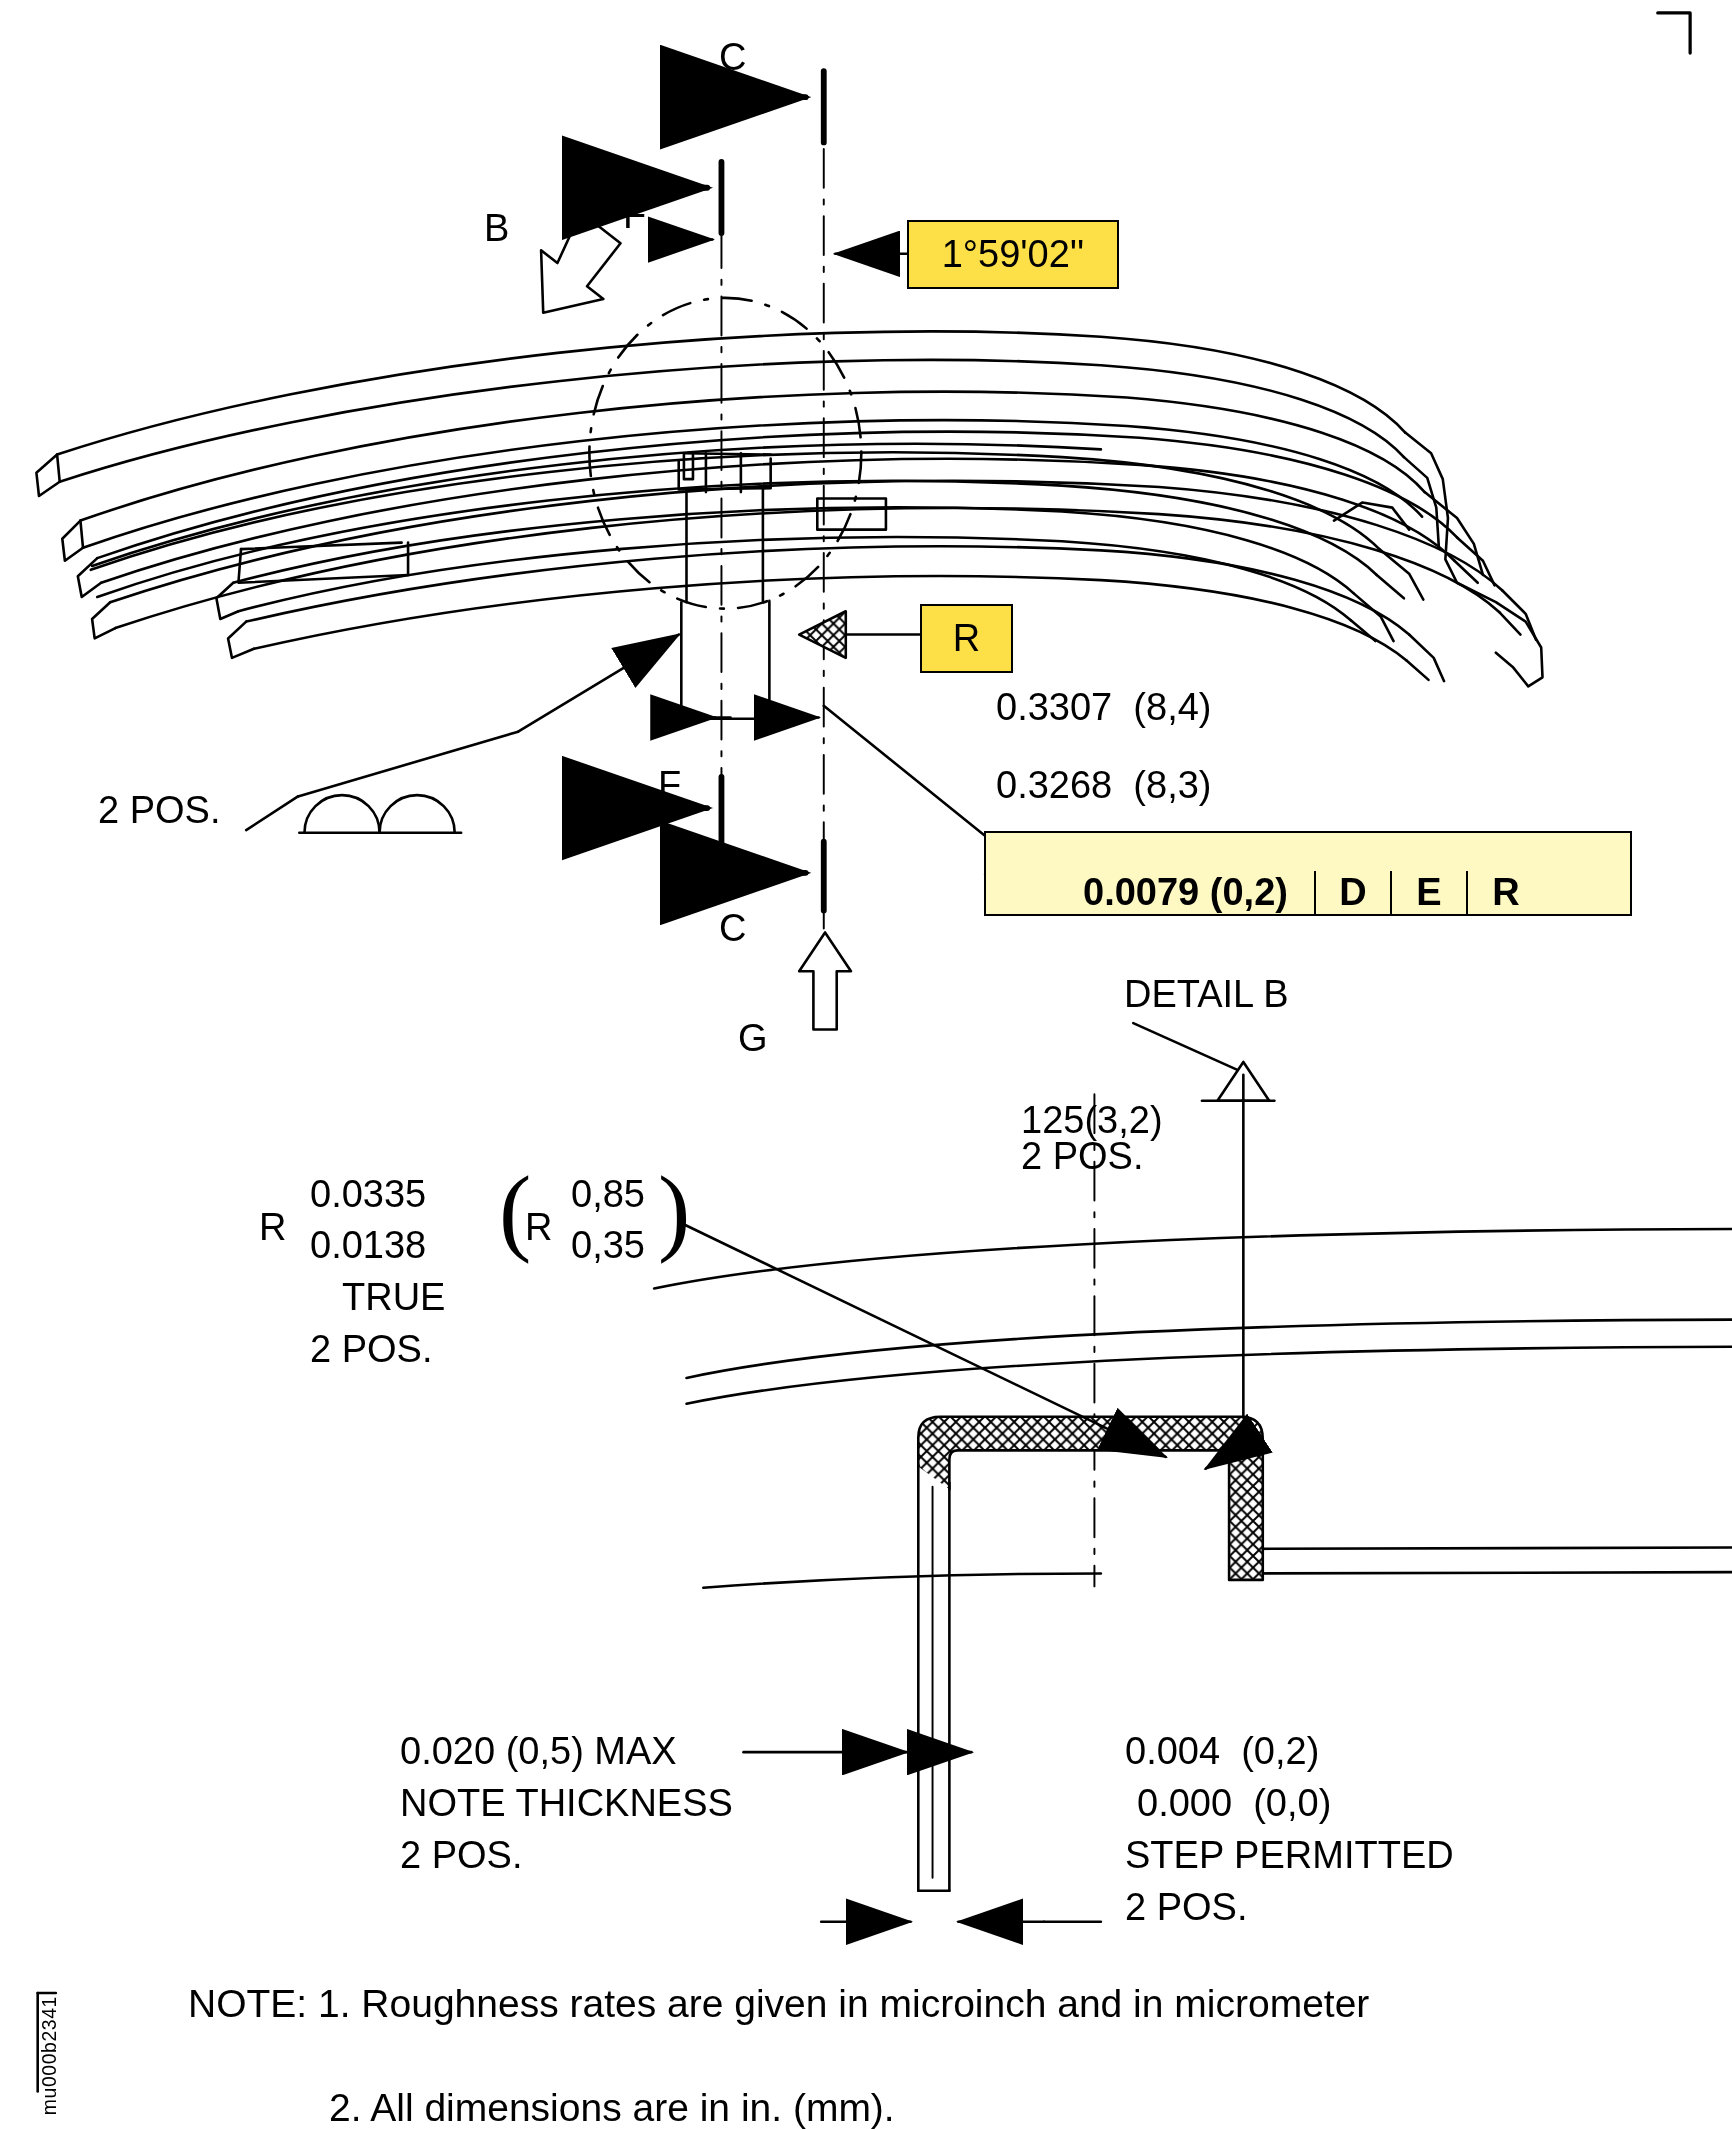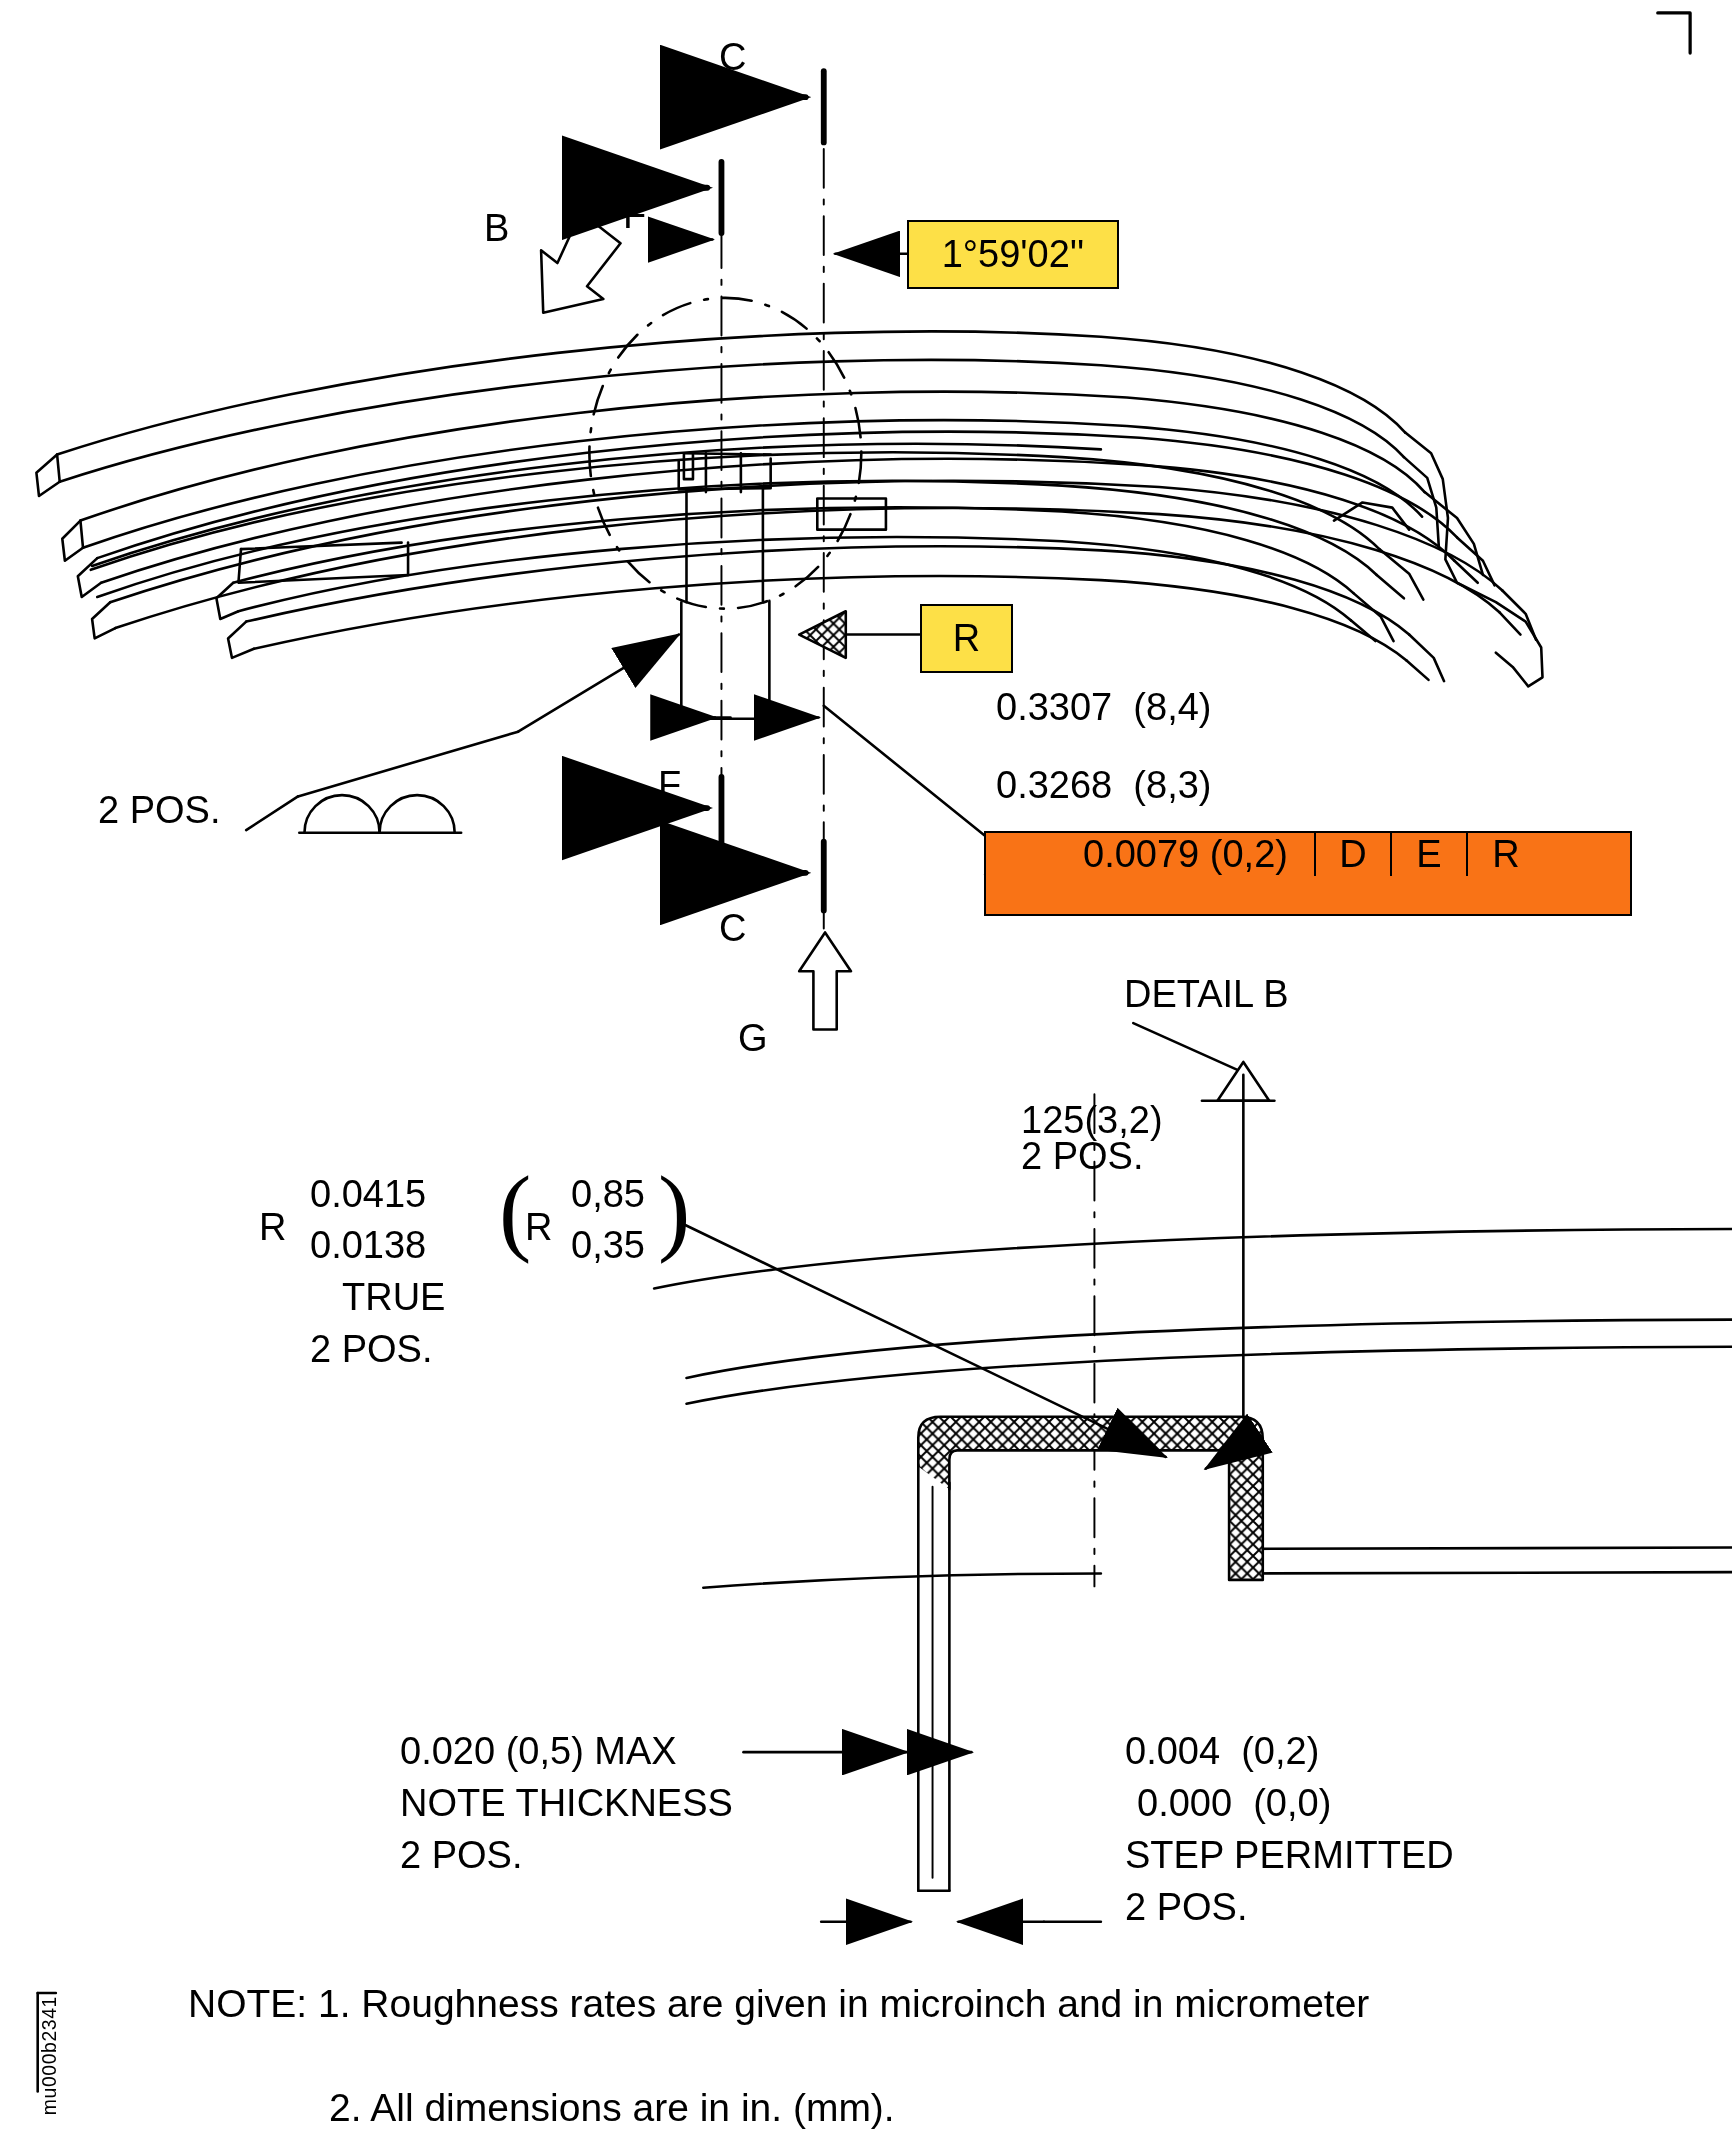--- a/index.html
+++ b/index.html
@@ -39,24 +39,25 @@
     border: 2.6px solid #000;
     background: #fde047;
     box-sizing: border-box;
     display: flex;
     align-items: center;
     justify-content: center;
   }
   .fcf {
     position: absolute;
     border: 2.6px solid #000;
-    background: #f97316;
+    background: #fef9c3;
     box-sizing: border-box;
     display: flex;
-    align-items: flex-start;
+    align-items: flex-end;
+    font-weight: bold;
   }
   .fcf > div {
     display: flex;
     align-items: center;
     justify-content: center;
     border-right: 2.6px solid #000;
     box-sizing: border-box;
     padding: 0 11.7px;
     font-size: 38px;
   }
@@ -291,21 +292,21 @@
   <div class="lbl f-big" style="left:719px; top:907px;">C</div>
 
   <div class="lbl f-big" style="left:738px; top:1017px;">G</div>
 
   <div class="lbl f-big" style="left:1124px; top:973px;">DETAIL B</div>
 
   <div class="lbl f-big" style="left:1021px; top:1083px;margin-top:16px;">125(3,2)</div>
   <div class="lbl f-big" style="left:1021px; top:1135px;">2 POS.</div>
 
   <div class="lbl f-big" style="left:259px; top:1206px;">R</div>
-  <div class="lbl f-big" style="left:310px; top:1173px;">0.0415</div>
+  <div class="lbl f-big" style="left:310px; top:1173px;">0.0335</div>
   <div class="lbl f-big" style="left:310px; top:1224px;">0.0138</div>
   <div class="lbl f-big" style="left:310px; top:1276px;margin-left:32px;">TRUE</div>
   <div class="lbl f-big" style="left:310px; top:1328px;">2 POS.</div>
 
   <div class="paren" style="left:499px; top:1162px;">(</div>
   <div class="paren" style="left:658px; top:1162px;">)</div>
   <div class="lbl f-big" style="left:525px; top:1206px;">R</div>
   <div class="lbl f-big" style="left:571px; top:1173px;">0,85</div>
   <div class="lbl f-big" style="left:571px; top:1224px;">0,35</div>
 

